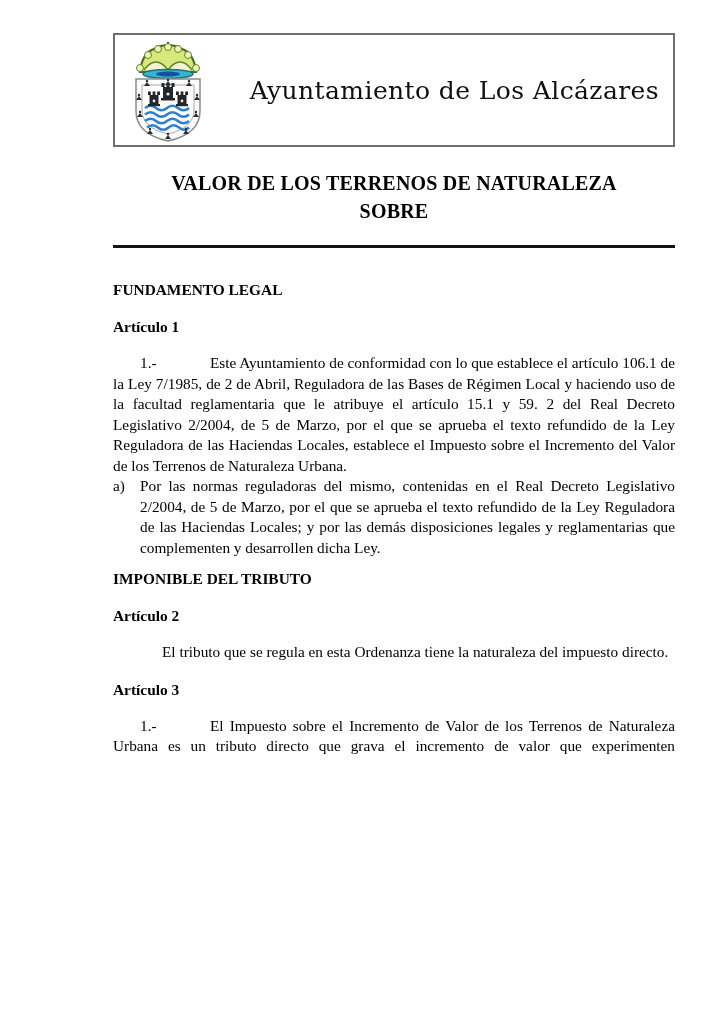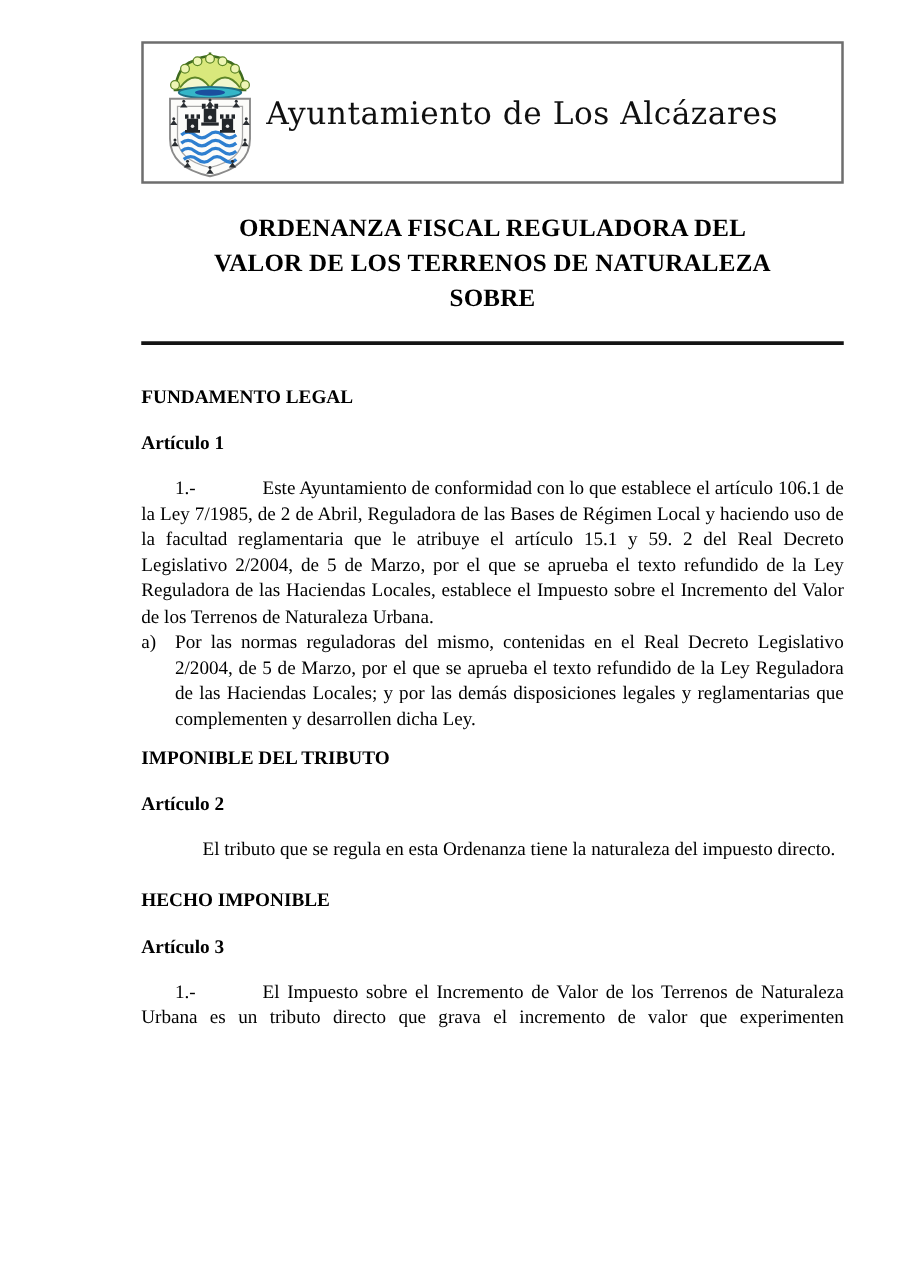--- a/index.html
+++ b/index.html
@@ -13,21 +13,21 @@
   }
   
   .header-box {
     box-sizing:border-box; width:562px; height:114px;
     border:2px solid #6e6e6e;
     display:flex; align-items:center;
     background:#fff;
   }
   .crest { flex:0 0 auto; margin:2px 0 0 8px; }
   .org-name {
-    flex:1 1 auto; text-align:left;
+    flex:1 1 auto; text-align:right;
     font-family:"DejaVu Serif", serif;
     font-size:25px; letter-spacing:0.4px; color:#101010;
     padding-right:14px;
   }
   
   .doc-title {
     margin-top:22px; text-align:center;
     font-weight:bold; font-size:20px; line-height:28px;
     letter-spacing:0.2px;
   }
@@ -143,39 +143,37 @@
             <circle cx="45" cy="96" r="1.2"></circle>
           <path d="M63,92 l3,4 h-6 z"></path>
             <circle cx="63" cy="91" r="1.2"></circle>
         </g>
       </g>
     </svg>
     <div class="org-name">Ayuntamiento de Los Alcázares</div>
   </div>
 
   <div class="doc-title">
-    <div>ORDENANZA FISCAL REGULADORA DEL</div>
     <div>VALOR DE LOS TERRENOS DE NATURALEZA</div>
     <div>SOBRE</div>
   </div>
 
   <hr class="title-rule">
 
   <div class="center-heading mt-rule">FUNDAMENTO LEGAL</div>
   <div class="article-label">Artículo 1</div>
 
   <p class="para num-para"><span class="pnum">1.-</span><span>Este Ayuntamiento de conformidad con lo que establece el artículo 106.1 de la Ley 7/1985, de 2 de Abril, Reguladora de las Bases de Régimen Local y haciendo uso de la facultad reglamentaria que le atribuye el artículo 15.1 y 59. 2 del Real Decreto Legislativo 2/2004, de 5 de Marzo, por el que se aprueba el texto refundido de la Ley Reguladora de las Haciendas Locales, establece el Impuesto sobre el Incremento del Valor de los Terrenos de Naturaleza Urbana.</span></p>
 
 
   <p class="hang"><span class="marker">a)</span><span>Por las normas reguladoras del mismo, contenidas en el Real Decreto Legislativo 2/2004, de 5 de Marzo, por el que se aprueba el texto refundido de la Ley Reguladora de las Haciendas Locales; y por las demás disposiciones legales y reglamentarias que complementen y desarrollen dicha Ley.</span></p>
 
 
   <div class="center-heading mt-small">IMPONIBLE DEL TRIBUTO</div>
   <div class="article-label">Artículo 2</div>
 
   <p class="para indent-only"><span>El tributo que se regula en esta Ordenanza tiene la naturaleza del impuesto directo.</span></p>
 
-  <div class="center-heading mt-std">HECHO IMPONIBLE</div>
   <div class="article-label">Artículo 3</div>
 
   <p class="para num-para continued"><span class="pnum">1.-</span><span>El Impuesto sobre el Incremento de Valor de los Terrenos de Naturaleza Urbana es un tributo directo que grava el incremento de valor que experimenten</span></p>
 
 </div>
 
 </body></html>

